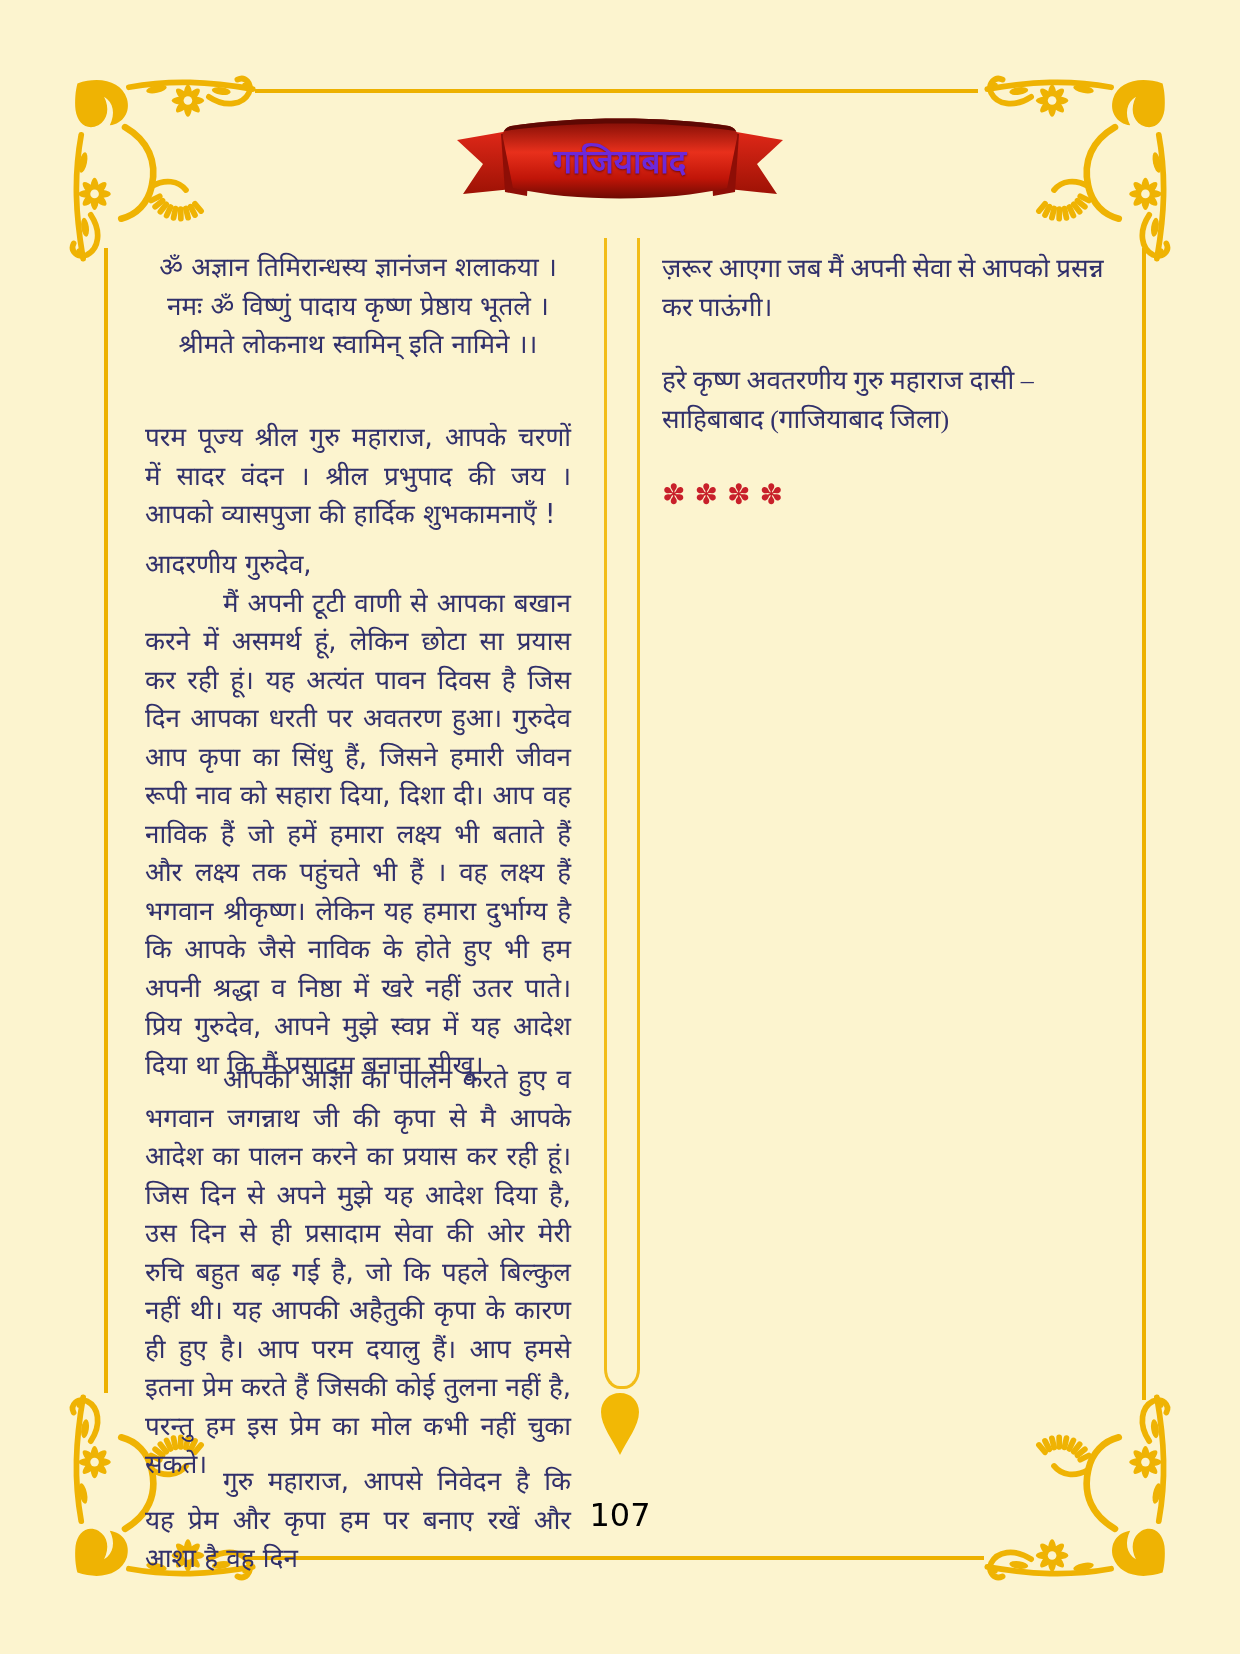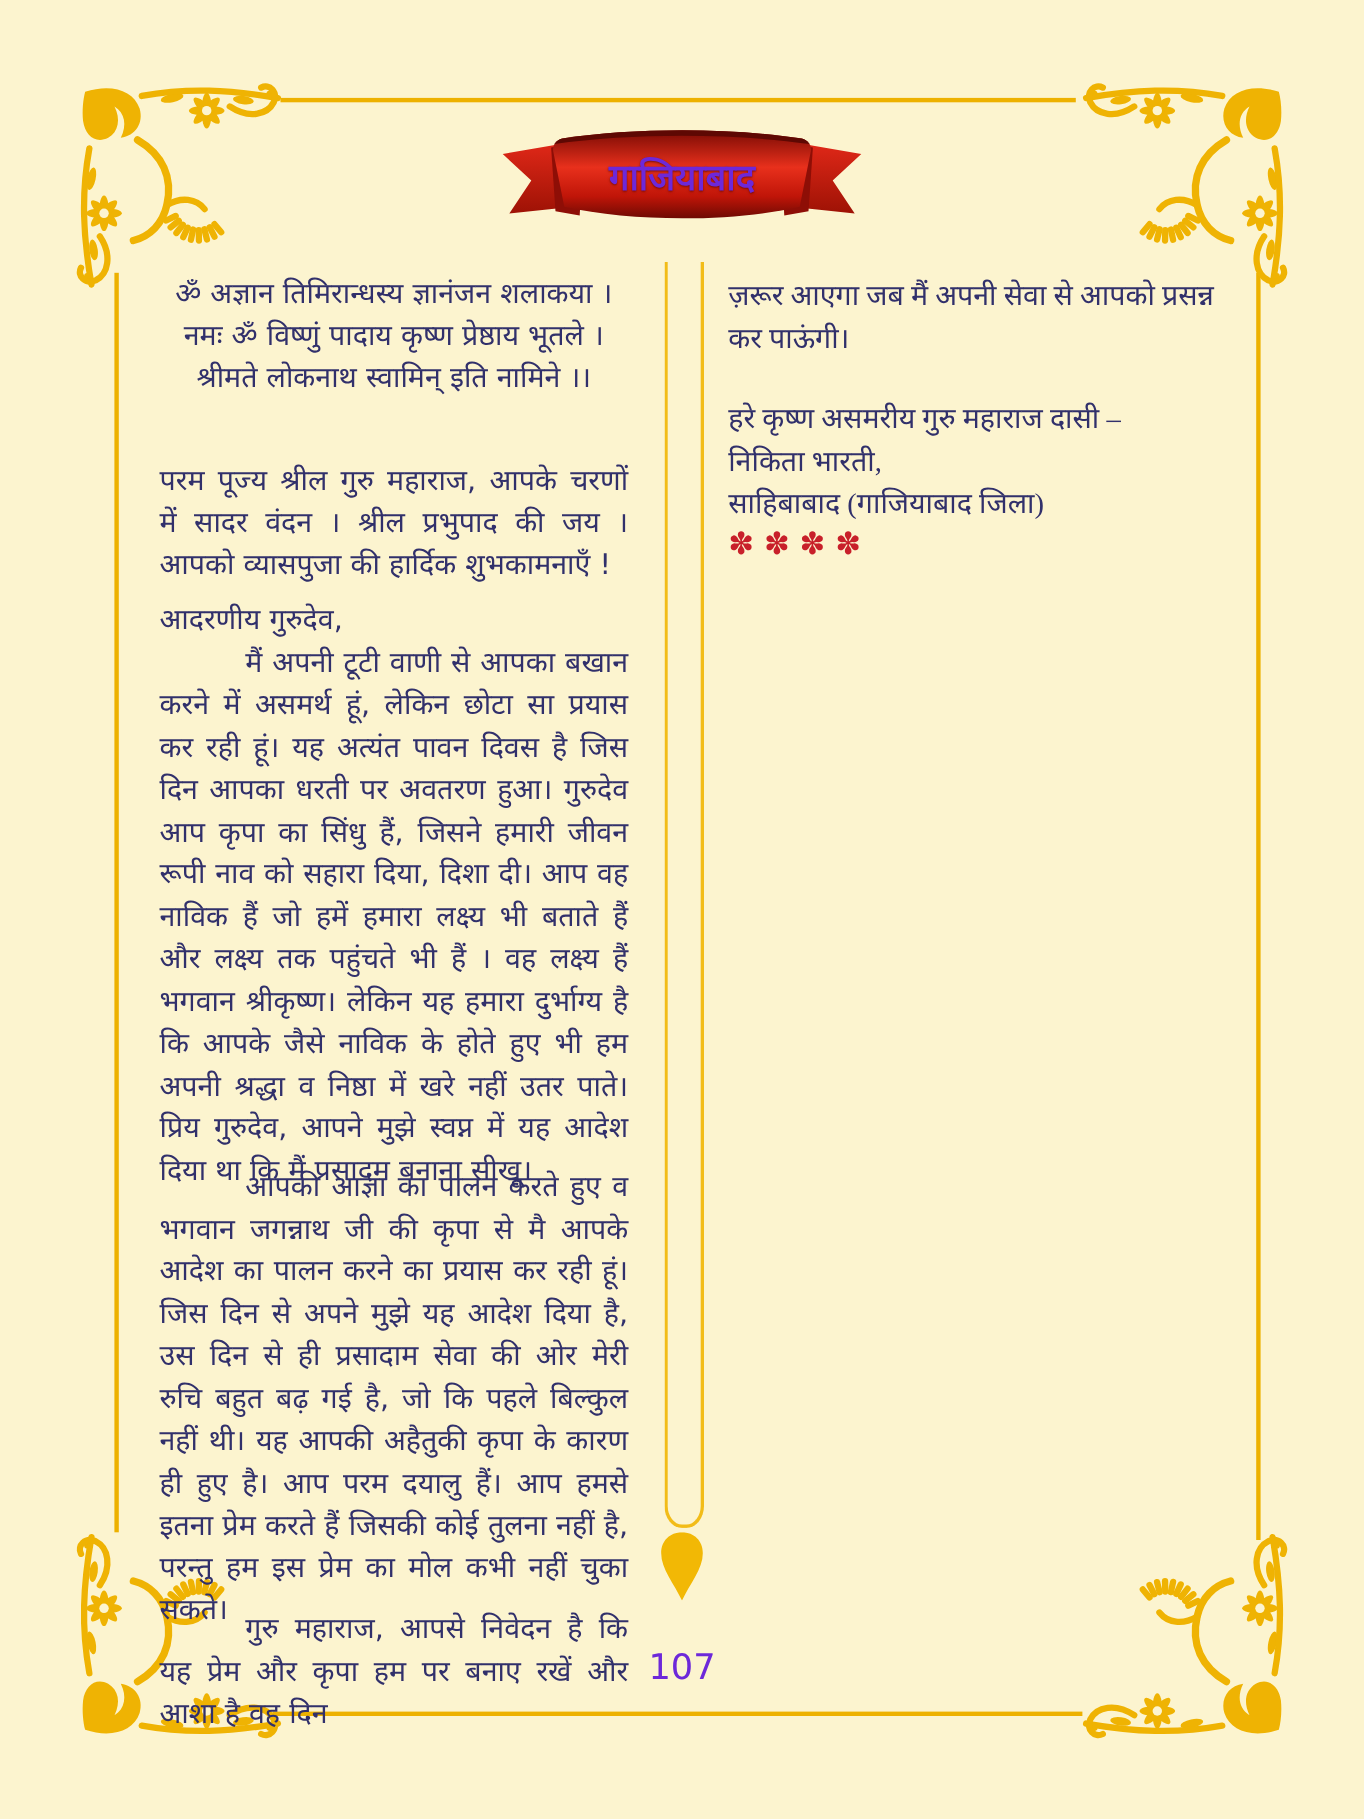--- a/index.html
+++ b/index.html
@@ -51,21 +51,21 @@
   .para4{top:1462px;}
   .rpara1{top:250px;}
   .sig{top:362px;}
   .sig div{margin:0;}
   .stars{
     position:absolute;left:662px;top:478px;
     color:#C8202A;font-size:28px;font-weight:bold;letter-spacing:9px;
   }
   .page-number{
     position:absolute;left:0;top:1496px;width:1240px;text-align:center;
-    color:#6d28d9;font-size:32px;
+    color:#000000;font-size:32px;
   }
   p{margin:0;}
 </style>
 </head>
 <body>
 
 <div class="frame-line fl-top"></div>
 <div class="frame-line fl-bottom"></div>
 <div class="frame-line fl-left"></div>
 <div class="frame-line fl-right"></div>
@@ -290,20 +290,19 @@
 
 <div class="left-col-block txt justify para4 indent">
   <p>गुरु महाराज, आपसे निवेदन है कि यह प्रेम और कृपा हम पर बनाए रखें और आशा है वह दिन</p>
 </div>
 
 <div class="right-col-block txt rpara1">
   <p>ज़रूर आएगा जब मैं अपनी सेवा से आपको प्रसन्न कर पाऊंगी।</p>
 </div>
 
 <div class="right-col-block txt sig">
-  <div>हरे कृष्ण असमरीय गुरु महाराज दासी –</div>
-  <div>निकिता भारती,</div>
+  <div>हरे कृष्ण अवतरणीय गुरु महाराज दासी –</div>
   <div>साहिबाबाद (गाजियाबाद जिला)</div>
 </div>
 
 <div class="stars">✽✽✽✽</div>
 
 <div class="page-number">107</div>
 
 </body></html>

